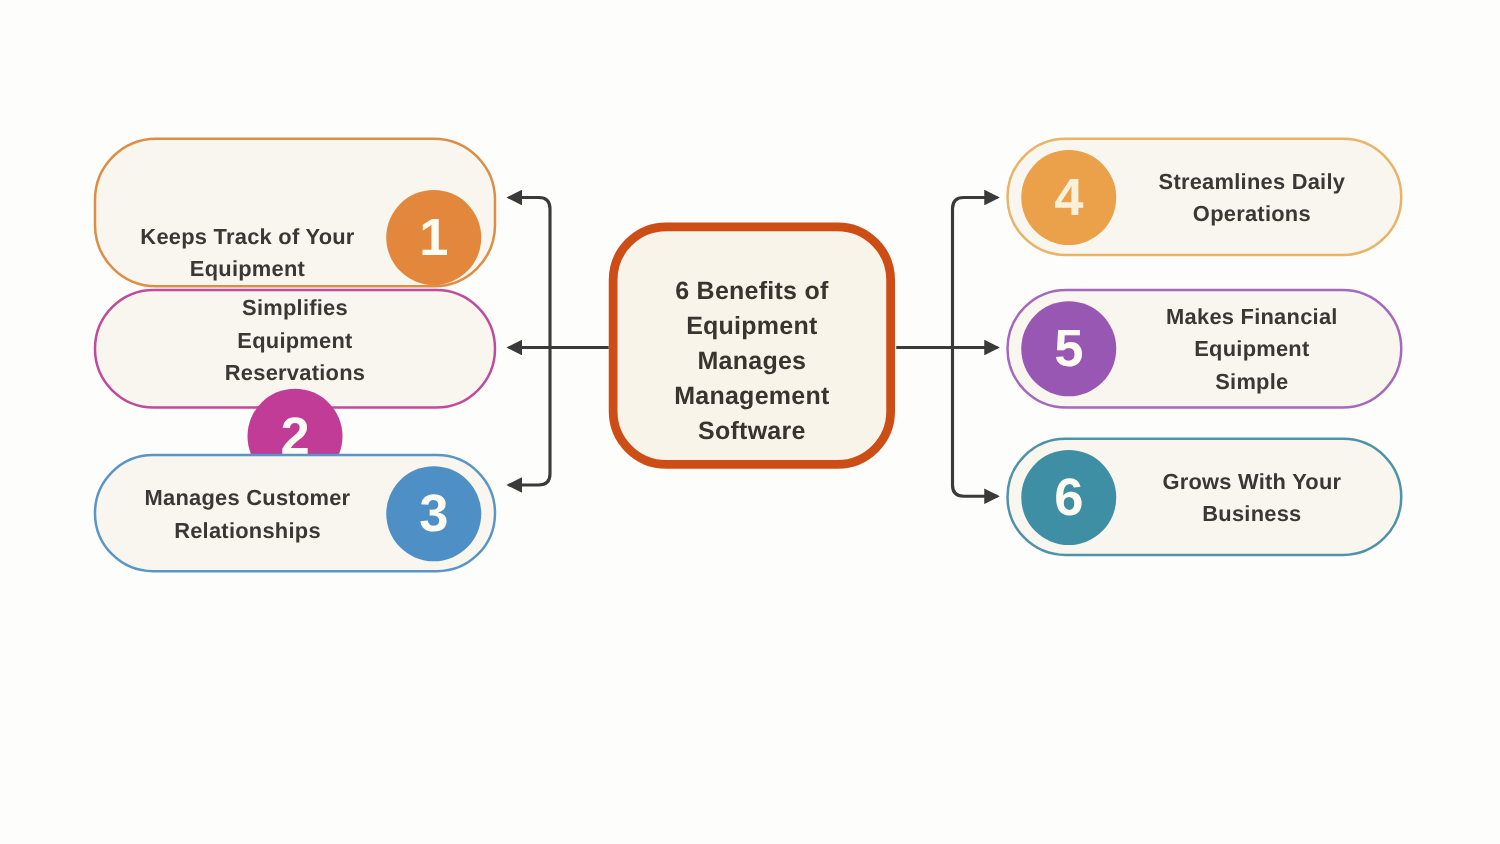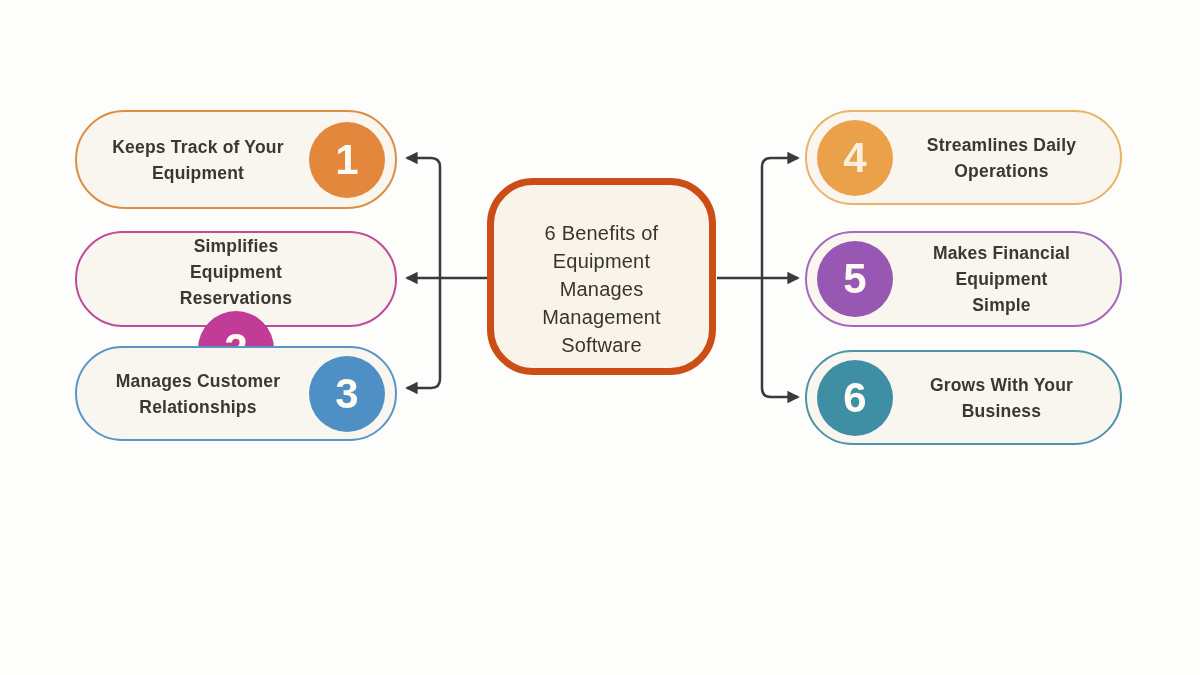--- a/index.html
+++ b/index.html
@@ -60,21 +60,21 @@
     height: 197px;
     background: #F8F4E9;
     border: 7px solid #CC4E16;
     border-radius: 46px;
     display: flex;
     align-items: center;
     justify-content: center;
   }
   .center-title {
     text-align: center;
-    font-weight: normal;
+    font-weight: bold;
     font-size: 20px;
     line-height: 28px;
     color: #3A342E;
     letter-spacing: 0.2px;
     margin-top: 24px;
   }
   .center-title span { display: block; }
 </style>
 </head>
 <body>
@@ -92,34 +92,34 @@
       <path d="M 487 278 H 407" marker-end="url(#arrow)"></path>
       <path d="M 440 278 V 167 Q 440 158 431 158 H 407" marker-end="url(#arrow)"></path>
       <path d="M 440 278 V 379 Q 440 388 431 388 H 407" marker-end="url(#arrow)"></path>
 
       <path d="M 717 278 H 798" marker-end="url(#arrow)"></path>
       <path d="M 762 278 V 167 Q 762 158 771 158 H 798" marker-end="url(#arrow)"></path>
       <path d="M 762 278 V 388 Q 762 397 771 397 H 798" marker-end="url(#arrow)"></path>
     </g>
   </svg>
 
-  <div class="pill" style="left: 75px; top: 110px; width: 322px; height: 99px; border-color: rgb(221, 142, 69);">
+  <div class="pill" style="left: 75px; top: 110px; width: 322px; height: 120px; border-color: rgb(221, 142, 69); align-items: flex-end;">
     <div class="pill-label">Keeps Track of Your
 Equipment</div>
     <div class="num-circle" style="background: rgb(226, 135, 59); color: rgb(253, 251, 242);">1</div>
   </div>
 
   <div class="pill" style="left: 75px; top: 231px; width: 322px; height: 96px; border-color: rgb(192, 74, 155); flex-direction: column;">
     <div class="pill-label">Simplifies
 Equipment
 Reservations</div>
     <div class="num-circle" style="background: rgb(193, 60, 150); color: rgb(253, 251, 242);">2</div>
   </div>
 
-  <div class="pill" style="left: 75px; top: 346px; width: 322px; height: 95px; border-color: rgb(90, 149, 200);">
+  <div class="pill" style="left: 75px; top: 363px; width: 322px; height: 95px; border-color: rgb(90, 149, 200);">
     <div class="pill-label">Manages Customer
 Relationships</div>
     <div class="num-circle" style="background: rgb(78, 144, 198); color: rgb(253, 251, 242);">3</div>
   </div>
 
   <div class="center-box">
     <div class="center-title">
       <span>6 Benefits of</span>
       <span>Equipment</span>
       <span>Manages</span>

